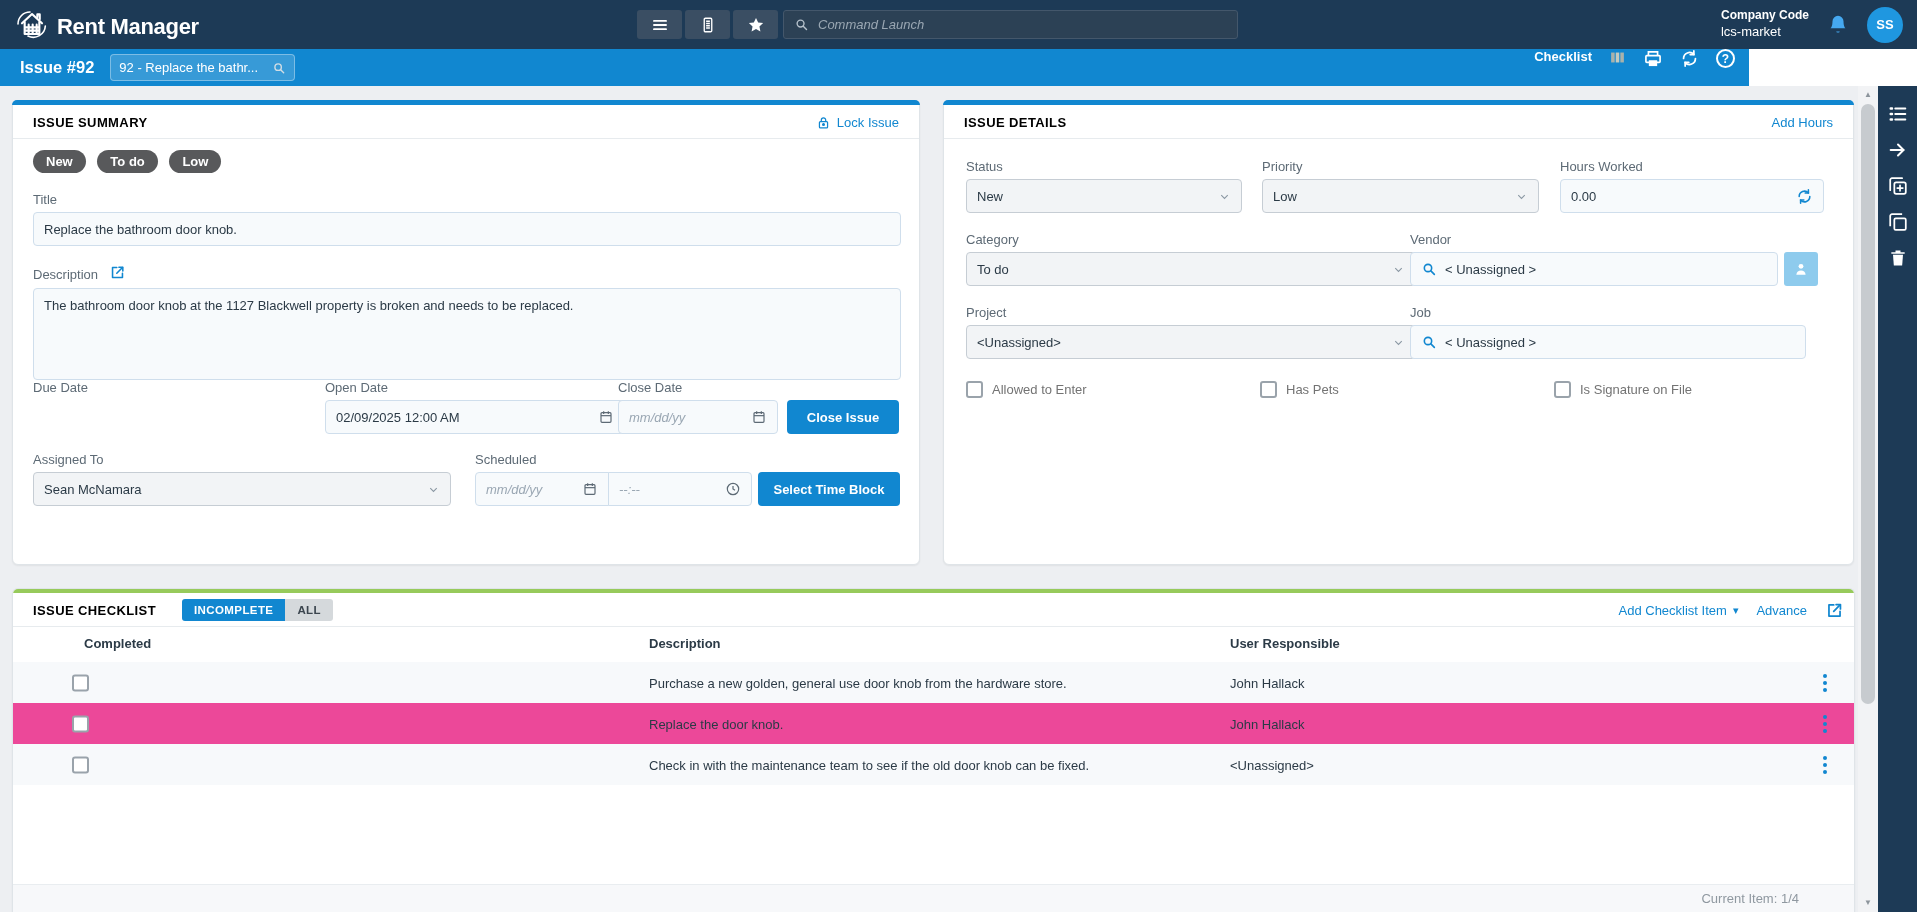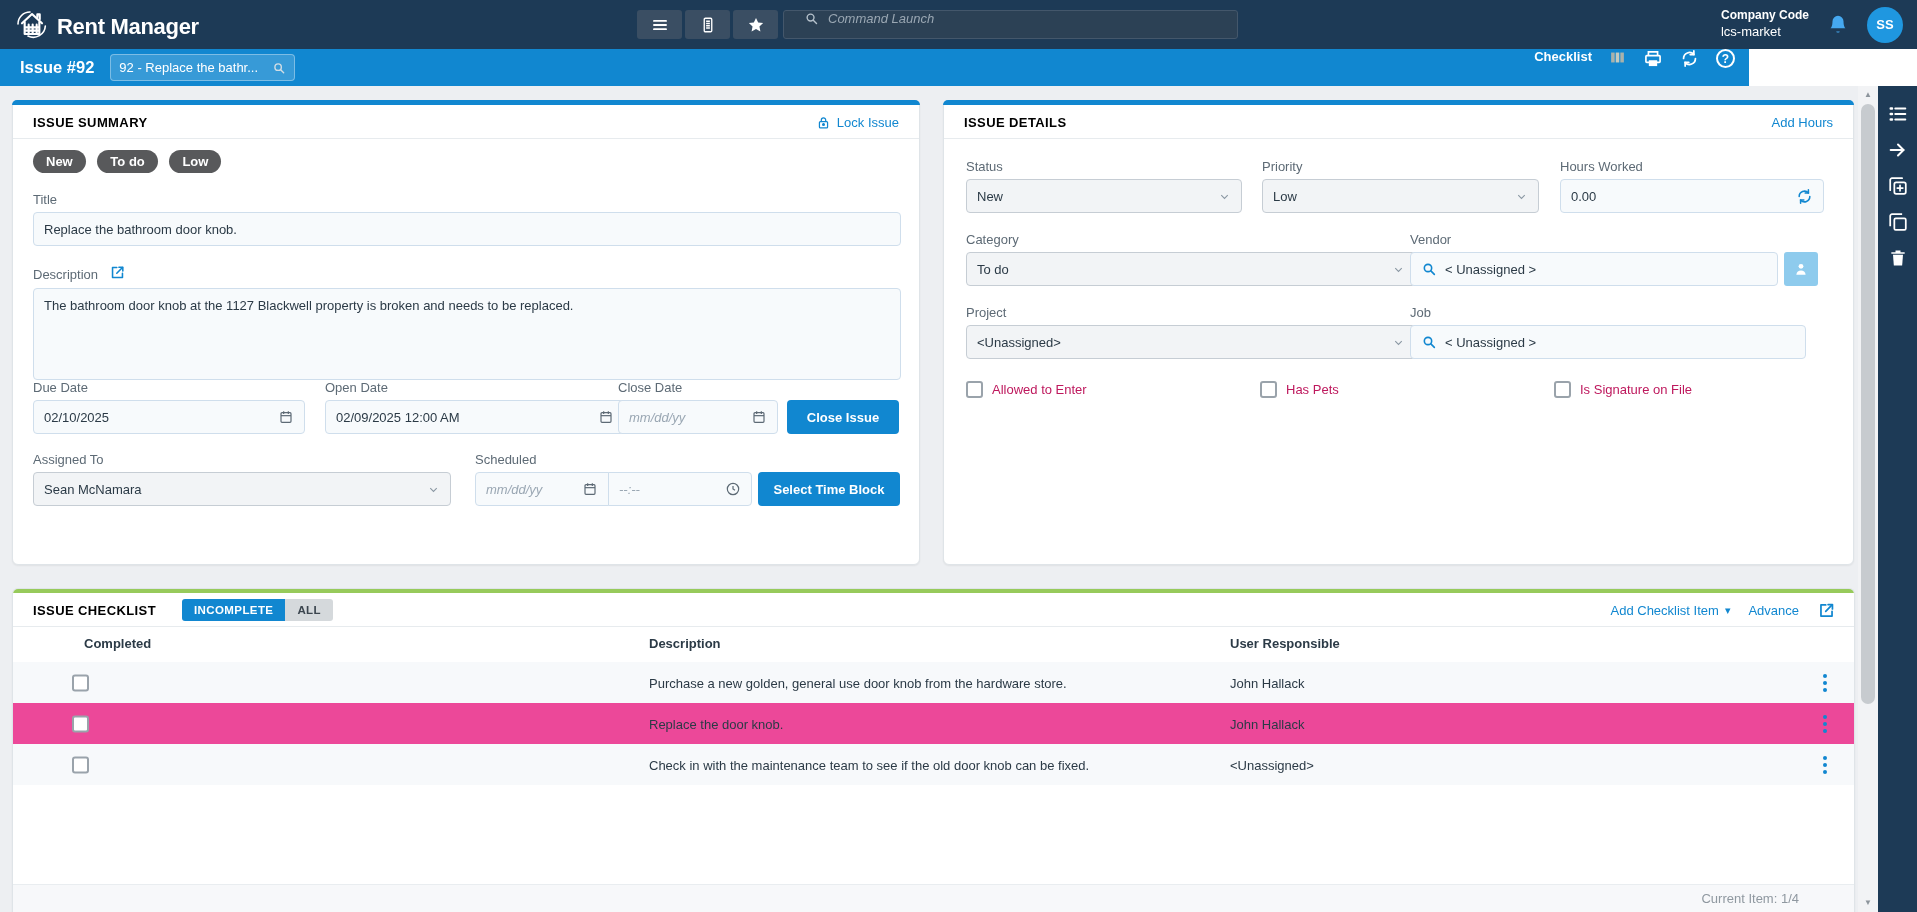--- a/index.html
+++ b/index.html
@@ -8,22 +8,22 @@
   .abs { position:absolute; }
 
   
   .navbar { position:absolute; top:0; left:0; width:1917px; height:49px; background:#1d3a56; }
   .brand { position:absolute; left:16px; top:8px; display:flex; align-items:flex-end; gap:9px; color:#fff; }
   .brand-text { font-size:22px; font-weight:600; letter-spacing:-0.3px; }
   .nav-iconbtns { position:absolute; left:637px; top:10px; display:flex; gap:3px; }
   .nav-iconbtn { width:45px; height:29px; background:#3a4e63; border-radius:3px;
     display:flex; align-items:center; justify-content:center; color:#fff; cursor:pointer; }
   .cmd { position:absolute; left:783px; top:10px; width:455px; height:29px; background:#2c4155;
-    border:1px solid #44576b; border-radius:3px; display:flex; align-items:flex-start; gap:9px;
-    padding:0 20px; color:#b6c2cc; }
+    border:1px solid #44576b; border-radius:3px; display:flex; align-items:center; gap:9px;
+    padding:0 10px; color:#b6c2cc; }
   .cmd .ph { font-style:italic; font-size:13px; }
   .nav-right { position:absolute; right:14px; top:0; height:49px; display:flex; align-items:center; gap:18px; color:#fff; }
   .cocode { line-height:1.3; }
   .cocode .l1 { font-size:12px; font-weight:700; }
   .cocode .l2 { font-size:13px; }
   .avatar { width:36px; height:36px; border-radius:50%; background:#1f97e0; color:#fff;
     display:flex; align-items:center; justify-content:center; font-size:13px; font-weight:700; cursor:pointer; }
 
   
   .issuebar { position:absolute; top:49px; left:0; width:1749px; height:37px; background:#1187d0;
@@ -62,21 +62,21 @@
     display:flex; align-items:center; gap:8px; padding:0 10px; font-size:13px; color:#2b3a46; cursor:text; }
   .textarea { align-items:flex-start; padding-top:9px; cursor:text; }
   .select { position:absolute; height:34px; background:#f2f4f6; border:1px solid #c6cdd4; border-radius:4px;
     display:flex; align-items:center; justify-content:space-between; padding:0 10px; font-size:13px;
     color:#2b3a46; cursor:pointer; }
   .ph { color:#9aa7b3; font-style:italic; }
   .btn { position:absolute; background:#1187d0; color:#fff; font-weight:700; font-size:13px;
     border:none; border-radius:4px; height:34px; display:flex; align-items:center; justify-content:center;
     cursor:pointer; font-family:inherit; }
   .mla { margin-left:auto;justify-content:flex-end; }
-  .cbrow { position:absolute; display:flex; align-items:center; gap:9px; font-size:13px; color:#be185d; }
+  .cbrow { position:absolute; display:flex; align-items:center; gap:9px; font-size:13px; color:#737373; }
   .cb { width:17px; height:17px; border:2px solid #9aa3ab; border-radius:3px; background:#fff; cursor:pointer; flex:none; }
   .person-btn { position:absolute; width:34px; height:34px; background:#8ecbed; border-radius:3px;
     display:flex; align-items:center; justify-content:center; cursor:pointer; }
 
   
   .seg-group { display:flex; margin-left:26px; border-radius:3px; overflow:hidden; font-size:11.5px;
     font-weight:700; letter-spacing:.4px; }
   .seg { padding:5px 12px; background:#d5d9dc; color:#3b454e; cursor:pointer; }
   .seg.active { background:#1187d0; color:#fff; }
   .chk-right { margin-left:auto; display:flex; align-items:center; gap:18px; }
@@ -245,30 +245,20 @@
         </svg>
     </span>
     <div class="input textarea" style="left:20px; top:187px; width:868px; height:92px;">
       <span>The bathroom door knob at the 1127 Blackwell property is broken and needs to be replaced.</span>
     </div>
 
     <span class="lbl" style="left:20px; top:279px;">Due Date</span>
     <span class="lbl" style="left:312px; top:279px;">Open Date</span>
     <span class="lbl" style="left:605px; top:279px;">Close Date</span>
 
-    <div class="input" style="left:20px; top:299px; width:272px;">
-      <span>02/10/2025</span>
-      <span class="mla">
-        <svg width="16" height="16" viewBox="0 0 24 24" fill="none" stroke="#5d6a75" stroke-width="1.8">
-            <rect x="4.5" y="5.5" width="15" height="14.5" rx="1.5"></rect>
-            <path d="M4.5 10h15"></path>
-            <path d="M8.5 3.5v4M15.5 3.5v4"></path>
-          </svg>
-      </span>
-    </div>
     <div class="input" style="left:312px; top:299px; width:300px;">
       <span>02/09/2025 12:00 AM</span>
       <span class="mla">
         <svg width="16" height="16" viewBox="0 0 24 24" fill="none" stroke="#5d6a75" stroke-width="1.8">
             <rect x="4.5" y="5.5" width="15" height="14.5" rx="1.5"></rect>
             <path d="M4.5 10h15"></path>
             <path d="M8.5 3.5v4M15.5 3.5v4"></path>
           </svg>
       </span>
     </div>
@@ -415,21 +405,21 @@
       <span>Has Pets</span>
     </div>
     <div class="cbrow" style="left:610px; top:280px;">
       <span class="cb"></span>
       <span>Is Signature on File</span>
     </div>
   </div>
 
   <div class="card" style="left:12px; top:502px; width:1843px; height:324px; border-radius:6px 6px 0 0; border-bottom:none; overflow:hidden;">
     <div class="card-top green"></div>
-    <div class="card-h" style="height:33px; padding-right:18px;">
+    <div class="card-h" style="height:33px; padding-right:10px;">
       <span class="card-title">ISSUE CHECKLIST</span>
       <div class="seg-group">
         <span class="seg active">INCOMPLETE</span>
         <span class="seg">ALL</span>
       </div>
       <div class="chk-right">
         <span class="link">
           <span>Add Checklist Item</span>
           <span style="font-size:11px;">▾</span>
         </span>

